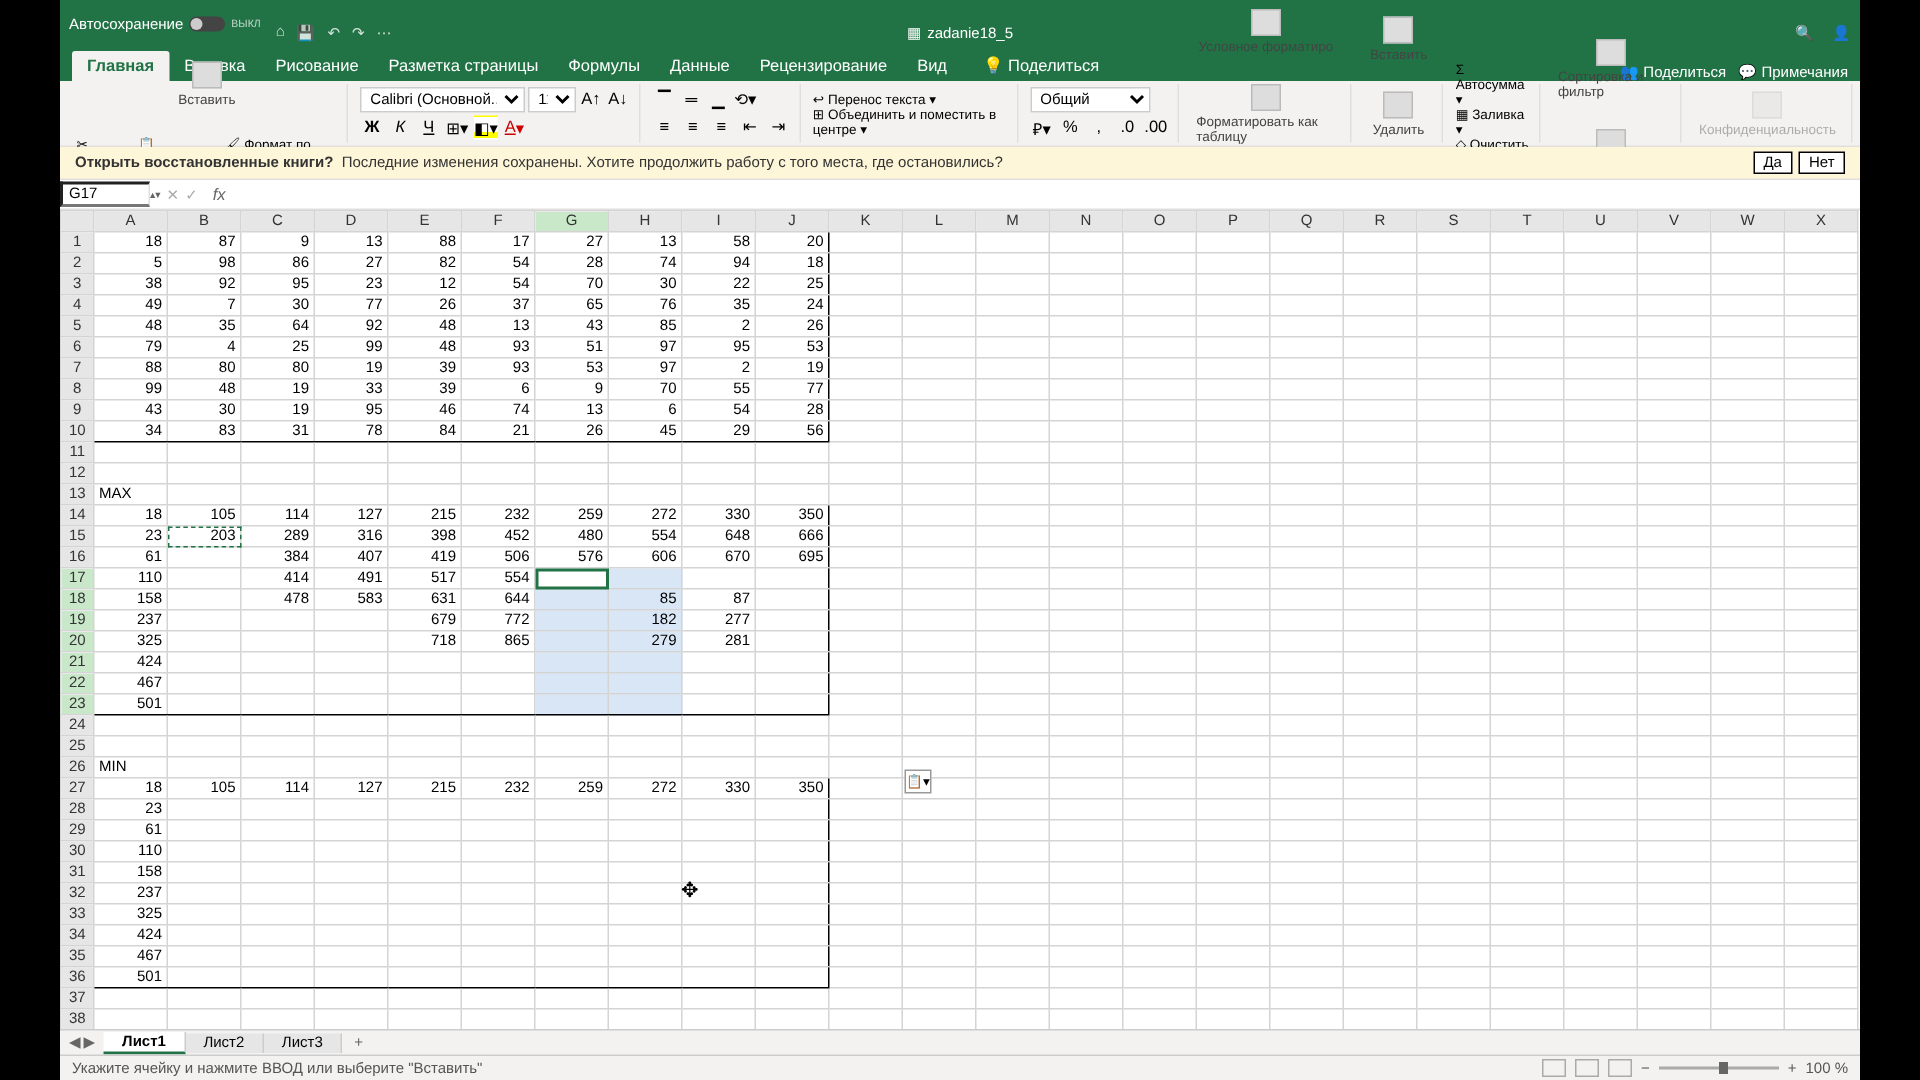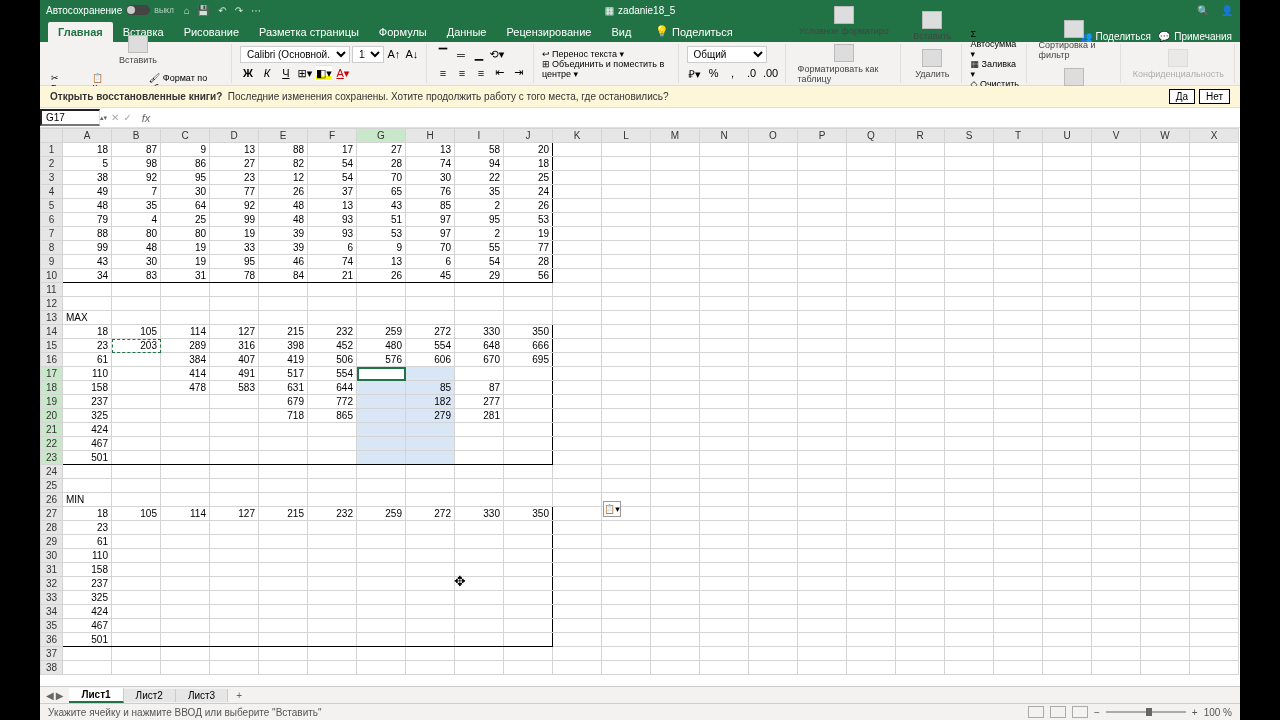--- a/index.html
+++ b/index.html
@@ -1,34 +1,34 @@
 <!DOCTYPE html>
 <html><head>
 <meta charset="utf-8">
 <style>
 * { margin: 0; padding: 0; box-sizing: border-box; font-family: 'Segoe UI', Arial, sans-serif; }
 body { background: #000; width: 1280px; height: 720px; overflow: hidden; font-size: 11px; }
 .app { background: #fff; position: absolute; top: 0; left: 40px; right: 40px; bottom: 0; display: flex; flex-direction: column; }
-.titlebar { background: #217346; height: 20px; display: flex; align-items: center; color: #fff; padding: 0 6px; font-size: 10px; }
+.titlebar { background: #217346; height: 20px; display: flex; color: #fff; padding: 16px 6px; font-size: 10px; }
 .titlebar .autosave { display: flex; align-items: center; gap: 4px; }
 .titlebar .toggle { width: 24px; height: 10px; background: #444; border-radius: 5px; position: relative; }
 .titlebar .toggle::after { content: ''; position: absolute; left: 1px; top: 1px; width: 8px; height: 8px; background: #ccc; border-radius: 50%; }
 .titlebar .qat { display: flex; gap: 8px; margin-left: 10px; }
 .titlebar .qat span { cursor: pointer; opacity: .8; }
 .titlebar .filename { position: absolute; left: 50%; transform: translateX(-50%); display: flex; align-items: center; gap: 4px; }
 .titlebar .right-icons { margin-left: auto; display: flex; gap: 12px; }
 .tabs { background: #217346; display: flex; padding-left: 8px; height: 22px; align-items: flex-end; color: #fff; font-size: 11px; }
 .tabs .tab { padding: 4px 10px; cursor: pointer; }
 .tabs .tab.active { background: #f3f2f1; color: #217346; font-weight: bold; border-radius: 2px 2px 0 0; }
 .tabs .tell { margin-left: 6px; display: flex; align-items: center; gap: 3px; padding: 4px 8px; }
 .tabs .right { margin-left: auto; display: flex; align-items: center; gap: 8px; padding-right: 8px; font-size: 10px; }
 .tabs .right span { display: flex; align-items: center; gap: 3px; }
 .ribbon { background: #f3f2f1; border-bottom: 1px solid #e1dfdd; height: 44px; display: flex; padding: 2px 5px; gap: 2px; font-size: 10px; }
 .ribbon .group { display: flex; flex-direction: column; justify-content: center; border-right: 1px solid #e1dfdd; padding: 0 6px; }
-.ribbon .group-tall { display: flex; align-items: center; gap: 8px; }
+.ribbon .group-tall { display: flex; align-items: center; gap: 20px; }
 .ribbon .btn-col { display: flex; flex-direction: column; align-items: center; justify-content: center; font-size: 9px; color: #444; padding: 0 4px; cursor: pointer; gap: 2px; }
 .ribbon .btn-col .ico { width: 20px; height: 18px; background: #ddd; border: 1px solid #bbb; }
 .ribbon select, .ribbon input { font-size: 10px; border: 1px solid #ccc; background: #fff; padding: 1px 2px; }
 .ribbon .font-row1 { display: flex; gap: 2px; margin-bottom: 2px; }
 .ribbon .font-row2 { display: flex; gap: 3px; }
 .ribbon .fmt-btn { width: 16px; height: 16px; display: inline-flex; align-items: center; justify-content: center; cursor: pointer; border: 1px solid transparent; font-size: 11px; }
 .messagebar { background: #fdf6d8; border-bottom: 1px solid #e1dfdd; padding: 3px 10px; display: flex; align-items: center; font-size: 10px; color: #333; }
 .messagebar .btns { margin-left: auto; display: flex; gap: 4px; }
 .messagebar button { font-size: 10px; padding: 1px 6px; border: 1px solid #000000; background: #fff; cursor: pointer; }
 .namebox-row { display: flex; border-bottom: 1px solid #e1dfdd; height: 20px; align-items: center; background: #fff; }

